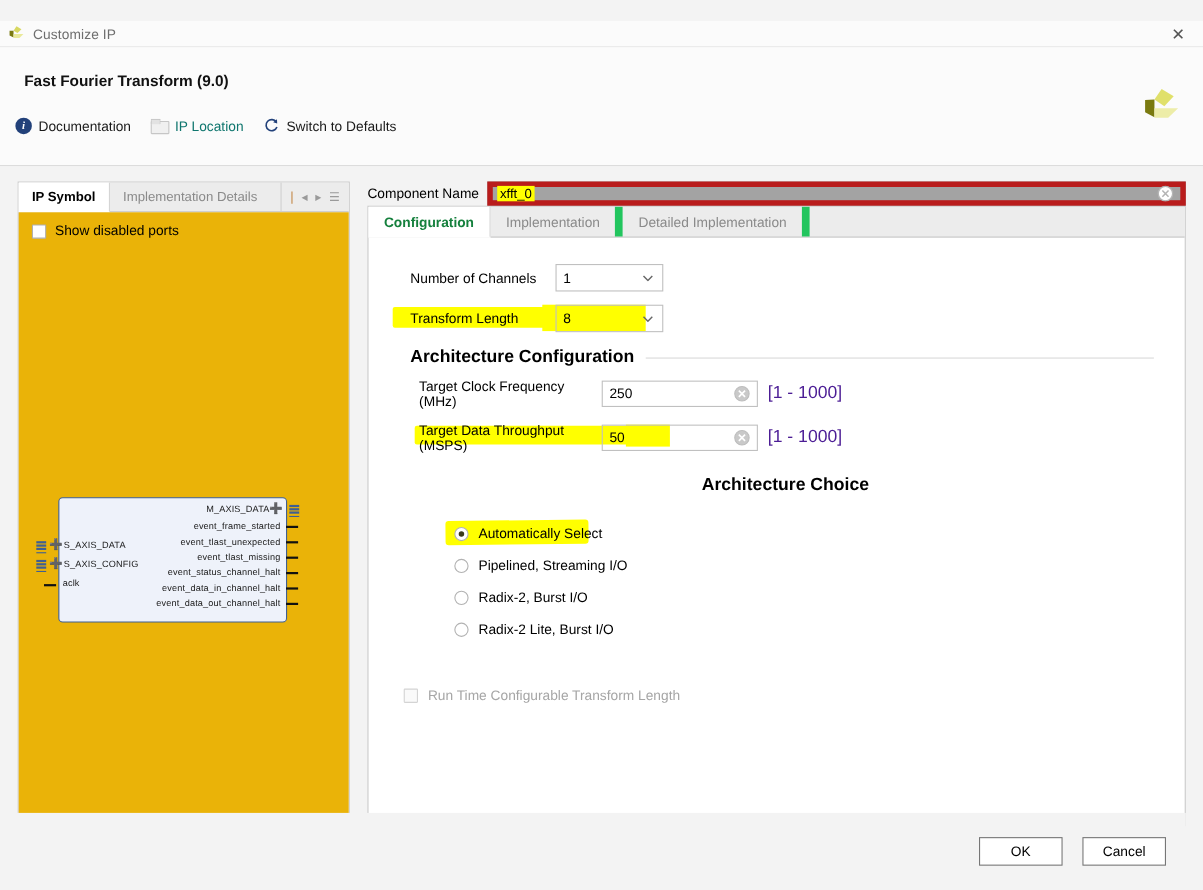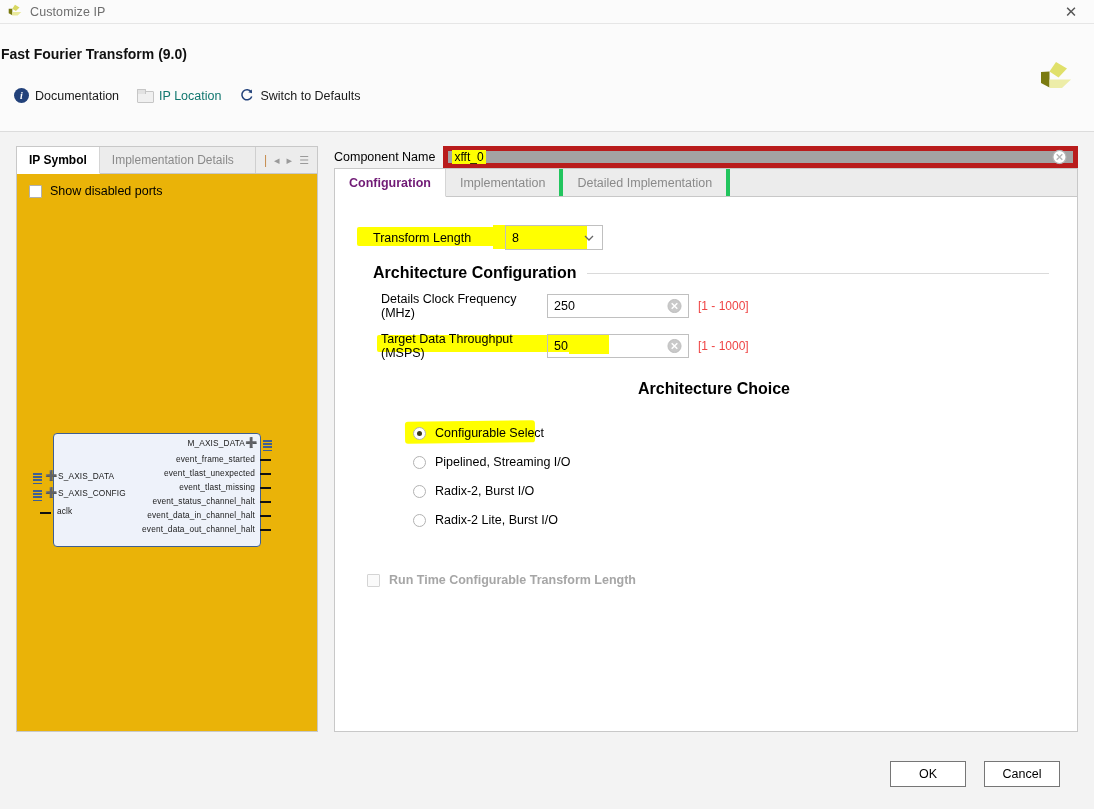--- a/index.html
+++ b/index.html
@@ -15,20 +15,21 @@
 
   
   .titlebar {
     height: 24px;
     background: #fbfbfb;
     display: flex;
     align-items: center;
     padding: 0 4px 0 6px;
     border-bottom: 1px solid #e6e6e6;
     position: relative;
+    margin-top: 19px;
   }
   .titlebar-icon { width: 18px; height: 18px; margin-right: 6px; flex: 0 0 auto; }
   .titlebar-title {
     font-size: 12.5px;
     color: #6e6e6e;
     letter-spacing: .1px;
   }
   .titlebar-close {
     position: absolute;
     right: 10px; top: 0; bottom: 0;
@@ -44,21 +45,21 @@
     background: #fbfbfb;
     border-bottom: 1px solid #dcdcdc;
     padding: 16px 0 0 0;
     position: relative;
     height: 108px;
   }
   .header-title {
     font-size: 14px;
     font-weight: bold;
     color: #111;
-    padding: 6px 0 0 1px;
+    padding: 6px 0 0 22px;
   }
   .header-links {
     display: flex;
     align-items: center;
     gap: 18px;
     padding: 26px 0 0 14px;
     font-size: 12.5px;
   }
   .hlink { display: flex; align-items: center; gap: 6px; color: #1f3864; cursor: default; }
   .hlink.disabled { color: #9b9b9b; }
@@ -236,25 +237,25 @@
     background: #ececec;
     border-bottom: 1px solid #c8c8c8;
     height: 28px;
     font-size: 12.5px;
   }
   .rp-tab {
     display: flex; align-items: center;
     padding: 0 14px;
     color: #8a8a8a;
     cursor: default;
-    border-right: 4px solid #22c55e;
+    border-right: 7px solid #22c55e;
   }
   .rp-tab.active {
     background: #fff;
-    color: #701a75;
+    color: #15803d;
     font-weight: bold;
     margin-bottom: -1px;
     border-bottom: 1px solid #fff;
     border-right: 1px solid #d5d5d5;
   }
   .rp-tab.spacer { flex: 1; border-right: none; }
   .rp-content {
     flex: 1;
     padding: 18px 22px 0 22px;
     position: relative;
@@ -287,21 +288,21 @@
   }
   .textbox {
     width: 142px; height: 24px;
     border: 1px solid #c0c0c0;
     background: #fff;
     display: flex; align-items: center;
     padding: 0 6px;
     font-size: 12.5px;
     position: relative;
   }
-  .range { font-size: 12px; color: #ef4444; margin-left: 9px; }
+  .range { font-size: 16px; color: #4c1d95; margin-left: 9px; }
   .sec-head {
     display: flex; align-items: center; gap: 10px;
     margin: 14px 0 10px 0;
   }
   .sec-head .t { font-size: 16px; font-weight: bold; padding-left: 16px; white-space: nowrap; }
   .sec-head .r { flex: 1; height: 1px; background: #dadada; margin-right: 6px; }
 
   .radio-row {
     display: flex; align-items: center; gap: 9px;
     padding-left: 56px;
@@ -324,21 +325,20 @@
     width: 5px; height: 5px;
     border-radius: 50%;
     background: #3b3b1a;
   }
   .rt-check {
     display: flex; align-items: center; gap: 9px;
     padding-left: 10px;
     margin-top: 46px;
     font-size: 12.5px;
     color: #a6a6a6;
-    font-weight: bold;
   }
 
   
   .marker {
     position: absolute;
     background: #ffff00;
     z-index: 0;
     pointer-events: none;
   }
   .above { position: relative; z-index: 2; }
@@ -496,40 +496,49 @@
           <span>Implementation</span>
         </div>
         <div class="rp-tab">
           <span>Detailed Implementation</span>
         </div>
         <div class="rp-tab spacer"></div>
       </div>
 
       <div class="rp-content">
 
+        <div class="field-row" style="margin-top:6px;">
+          <span class="field-label">Number of Channels</span>
+          <div class="combo">
+            <span>1</span>
+            <svg class="chev" viewBox="0 0 10 6">
+              <path d="M1 1 L5 5 L9 1" fill="none" stroke="#666" stroke-width="1.3"></path>
+            </svg>
+          </div>
+        </div>
 
         <div class="field-row" style="margin-top:10px;">
           <div class="marker" style="left:0px;top:2px;width:229px;height:19px;border-radius:2px;"></div>
           <div class="marker" style="left:136px;top:0px;width:94px;height:24px;"></div>
           <span class="field-label above">Transform Length</span>
           <div class="combo above" style="background:transparent;">
             <span>8</span>
             <svg class="chev" viewBox="0 0 10 6">
               <path d="M1 1 L5 5 L9 1" fill="none" stroke="#666" stroke-width="1.3"></path>
             </svg>
           </div>
         </div>
 
         <div class="sec-head">
           <span class="t">Architecture Configuration</span>
           <span class="r"></span>
         </div>
 
         <div class="field-row">
-          <span class="field-label" style="width:190px;padding-left:24px;">Details Clock Frequency (MHz)</span>
+          <span class="field-label" style="width:190px;padding-left:24px;">Target Clock Frequency (MHz)</span>
           <div class="textbox">
             <span>250</span>
             <svg class="clear-x" viewBox="0 0 16 16">
               <circle cx="8" cy="8" r="7" fill="#c9c9c9" stroke="#bdbdbd" stroke-width="1"></circle>
               <path d="M5 5 L11 11 M11 5 L5 11" stroke="#fff" stroke-width="1.6"></path>
             </svg>
           </div>
           <span class="range">[1 - 1000]</span>
         </div>
 
@@ -548,21 +557,21 @@
         </div>
 
         <div class="sec-head" style="margin-top:20px;flex-direction:column;">
           <span class="t">Architecture Choice</span>
           <span class="r"></span>
         </div>
 
         <div class="radio-row" style="margin-top:18px;">
           <div class="marker" style="left:48px;top:-5px;width:130px;height:22px;border-radius:3px;transform:rotate(-0.6deg);"></div>
           <span class="radio checked above"></span>
-          <span class="above">Configurable Select</span>
+          <span class="above">Automatically Select</span>
         </div>
         <div class="radio-row">
           <span class="radio"></span>
           <span>Pipelined, Streaming I/O</span>
         </div>
         <div class="radio-row">
           <span class="radio"></span>
           <span>Radix-2, Burst I/O</span>
         </div>
         <div class="radio-row">

